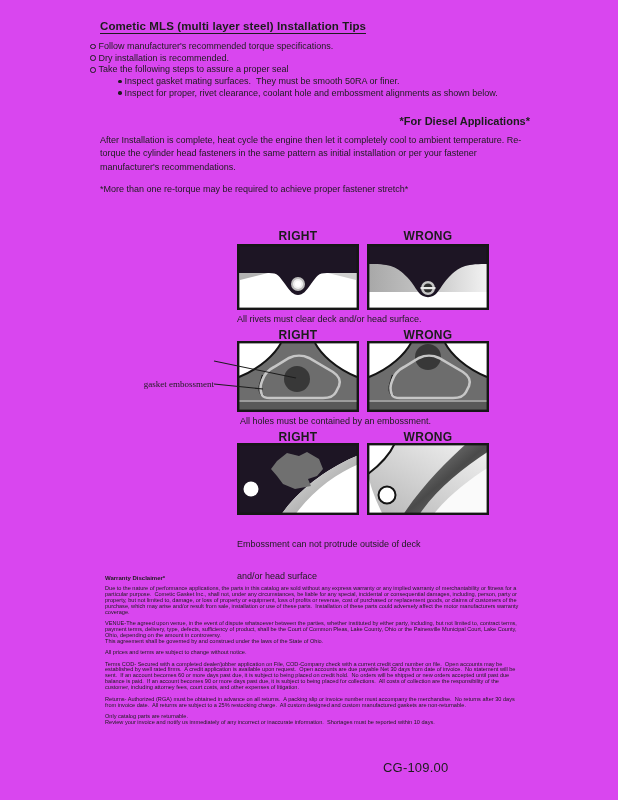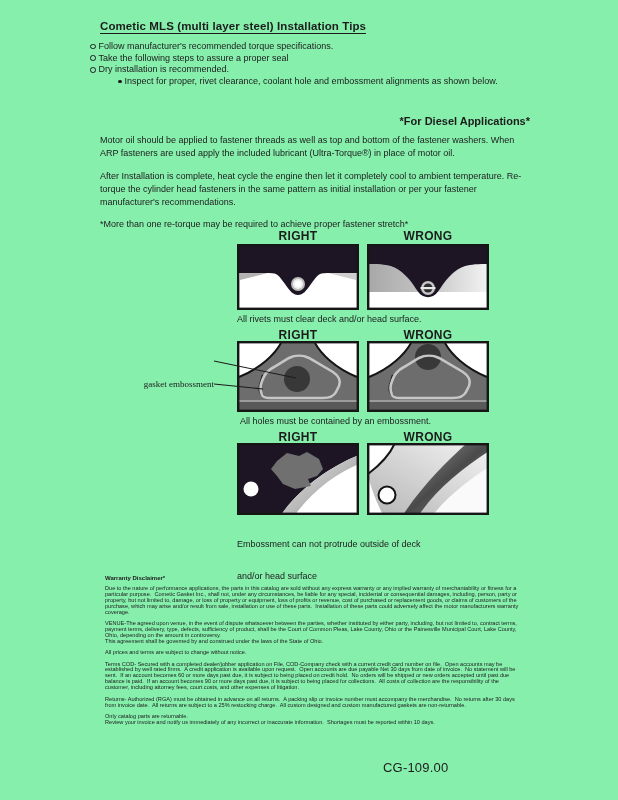--- a/index.html
+++ b/index.html
@@ -1,18 +1,18 @@
 <!DOCTYPE html>
 <html><head>
 <meta charset="utf-8">
 <style>
   html,body { margin:0; padding:0; background:#e8e8e8; }
   .page {
     position:relative; width:618px; height:800px; margin:0 auto;
-    background:#86efac; color:#1c1c1c;
+    background:#d946ef; color:#1c1c1c;
     font-family:"Liberation Sans", sans-serif;
     overflow:hidden;
   }
   .abs { position:absolute; }
 
   .doc-title {
     left:100px; top:20px;
     font-size:11.5px; font-weight:bold; letter-spacing:.1px;
     border-bottom:1.6px solid #1c1c1c; padding-bottom:1px;
     white-space:nowrap;
@@ -55,35 +55,38 @@
 
   <div class="abs doc-title">Cometic MLS (multi layer steel) Installation Tips</div>
 
   <div class="abs bullets">
     <div class="b-row">
       <span class="dot-open"></span>
       <span>Follow manufacturer's recommended torque specifications.</span>
     </div>
     <div class="b-row">
       <span class="dot-open"></span>
-      <span>Take the following steps to assure a proper seal</span>
+      <span>Dry installation is recommended.</span>
     </div>
     <div class="b-row">
       <span class="dot-open"></span>
-      <span>Dry installation is recommended.</span>
+      <span>Take the following steps to assure a proper seal</span>
+    </div>
+    <div class="b-row sub">
+      <span class="dot-fill"></span>
+      <span>Inspect gasket mating surfaces.  They must be smooth 50RA or finer.</span>
     </div>
     <div class="b-row sub">
       <span class="dot-fill"></span>
       <span>Inspect for proper, rivet clearance, coolant hole and embossment alignments as shown below.</span>
     </div>
   </div>
 
   <div class="abs diesel">
     <h2>*For Diesel Applications*</h2>
-    <p>Motor oil should be applied to fastener threads as well as top and bottom of the fastener washers. When ARP fasteners are used apply the included lubricant (Ultra-Torque®) in place of motor oil.</p>
     <p>After Installation is complete, heat cycle the engine then let it completely cool to ambient temperature. Re-torque the cylinder head fasteners in the same pattern as initial installation or per your fastener manufacturer's recommendations.</p>
     <p>*More than one re-torque may be required to achieve proper fastener stretch*</p>
   </div>
 
   <div class="abs fig-header" style="left:237px; top:229px;">RIGHT</div>
   <div class="abs fig-header" style="left:367px; top:229px;">WRONG</div>
 
   <div class="abs figbox" style="left:237px; top:244px;">
     <svg width="122" height="66" viewBox="0 0 122 66">
       <rect x="0" y="0" width="122" height="66" fill="#ffffff"></rect>

